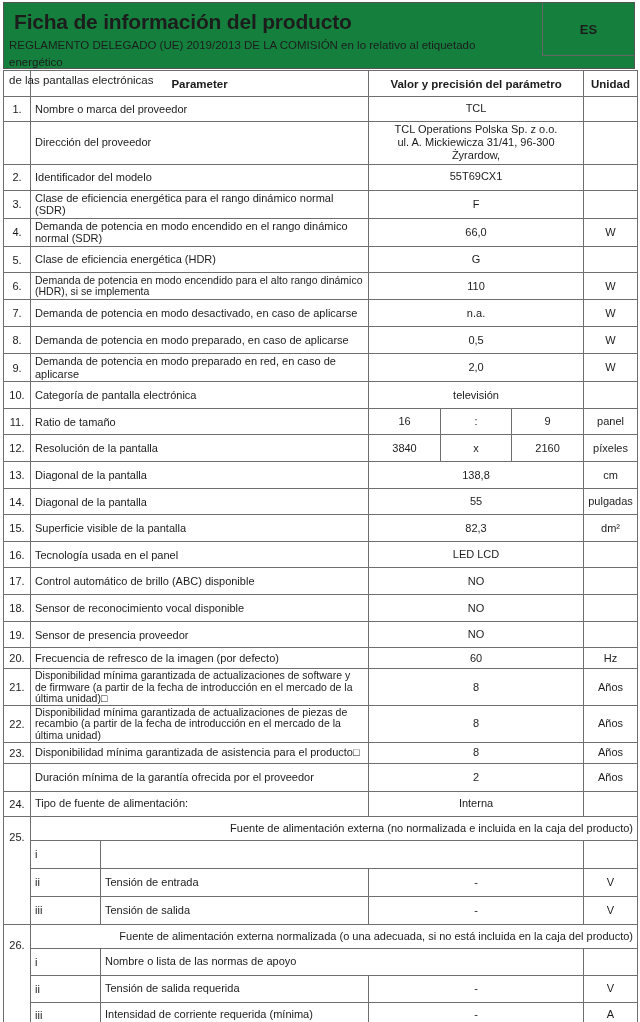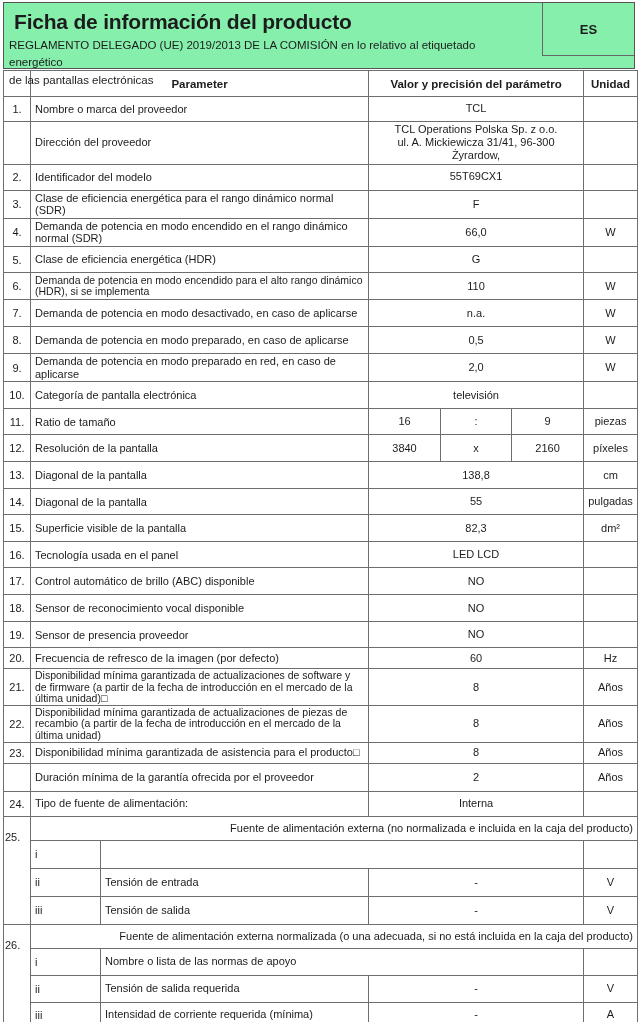--- a/index.html
+++ b/index.html
@@ -1,40 +1,40 @@
 <!DOCTYPE html>
 <html><head>
 <meta charset="utf-8">
 <style>
   html,body{margin:0;padding:0;background:#ffffff;}
   body{width:640px;height:1022px;overflow:hidden;
        font-family:"Liberation Sans", sans-serif;color:#1c1c1c;
        -webkit-font-smoothing:antialiased;}
   
   .doc-header{position:relative;margin:2px 0 0 3px;width:632px;height:67px;
-              border:1px solid #555;box-sizing:border-box;background:#86efac;}
+              border:1px solid #555;box-sizing:border-box;background:#15803d;}
   .doc-title{font-size:21px;font-weight:bold;margin:7px 0 3px 10px;letter-spacing:-0.2px;}
   .doc-subtitle{font-size:11.5px;margin-left:5px;line-height:1.5;width:520px;}
   .lang-box{position:absolute;top:0;right:0;width:92px;height:53px;
             border-left:1px solid #666;border-bottom:1px solid #666;box-sizing:border-box;
             display:flex;align-items:center;justify-content:center;
             font-size:13px;font-weight:600;}
   
   table{border-collapse:collapse;table-layout:fixed;width:634px;margin-left:3px;margin-top:1px;
         border:1.5px solid #4a4a4a;}
   td,th{border:1px solid #6e6e6e;font-size:11px;padding:1px 4px;overflow:hidden;
         vertical-align:middle;box-sizing:border-box;}
   th{font-weight:bold;font-size:11.5px;text-align:center;height:26px;}
   td.num{text-align:center;padding:1px 1px;}
   td.subnum{text-align:left;padding-left:4px;}
   td.param{text-align:left;line-height:1.15;}
   td.val,td.unit{text-align:center;white-space:pre-line;line-height:1.2;}
   td.sectitle{text-align:right;}
   tr.tight td.param{font-size:10.5px;line-height:1.07;}
-  td.secnum{vertical-align:top;text-align:left;padding-top:14px;}
+  td.secnum{vertical-align:top;text-align:center;padding-top:14px;}
 </style>
 </head>
 <body>
 
 <div class="doc-header">
   <div class="doc-title">Ficha de información del producto</div>
   <div class="doc-subtitle">
     <span>REGLAMENTO DELEGADO (UE) 2019/2013 DE LA COMISIÓN en lo relativo al etiquetado energético</span><br>
     <span>de las pantallas electrónicas</span>
   </div>
@@ -126,21 +126,21 @@
         <td class="param" colspan="2">Categoría de pantalla electrónica</td>
         <td class="val" colspan="3">televisión</td>
         <td class="unit"></td>
       </tr>
       <tr style="height: 26px;">
         <td class="num">11.</td>
         <td class="param" colspan="2">Ratio de tamaño</td>
         <td class="val">16</td>
         <td class="val">:</td>
         <td class="val">9</td>
-        <td class="unit">piezas</td>
+        <td class="unit">panel</td>
       </tr>
       <tr style="height: 27px;">
         <td class="num">12.</td>
         <td class="param" colspan="2">Resolución de la pantalla</td>
         <td class="val">3840</td>
         <td class="val">x</td>
         <td class="val">2160</td>
         <td class="unit">píxeles</td>
       </tr>
       <tr style="height: 27px;">

